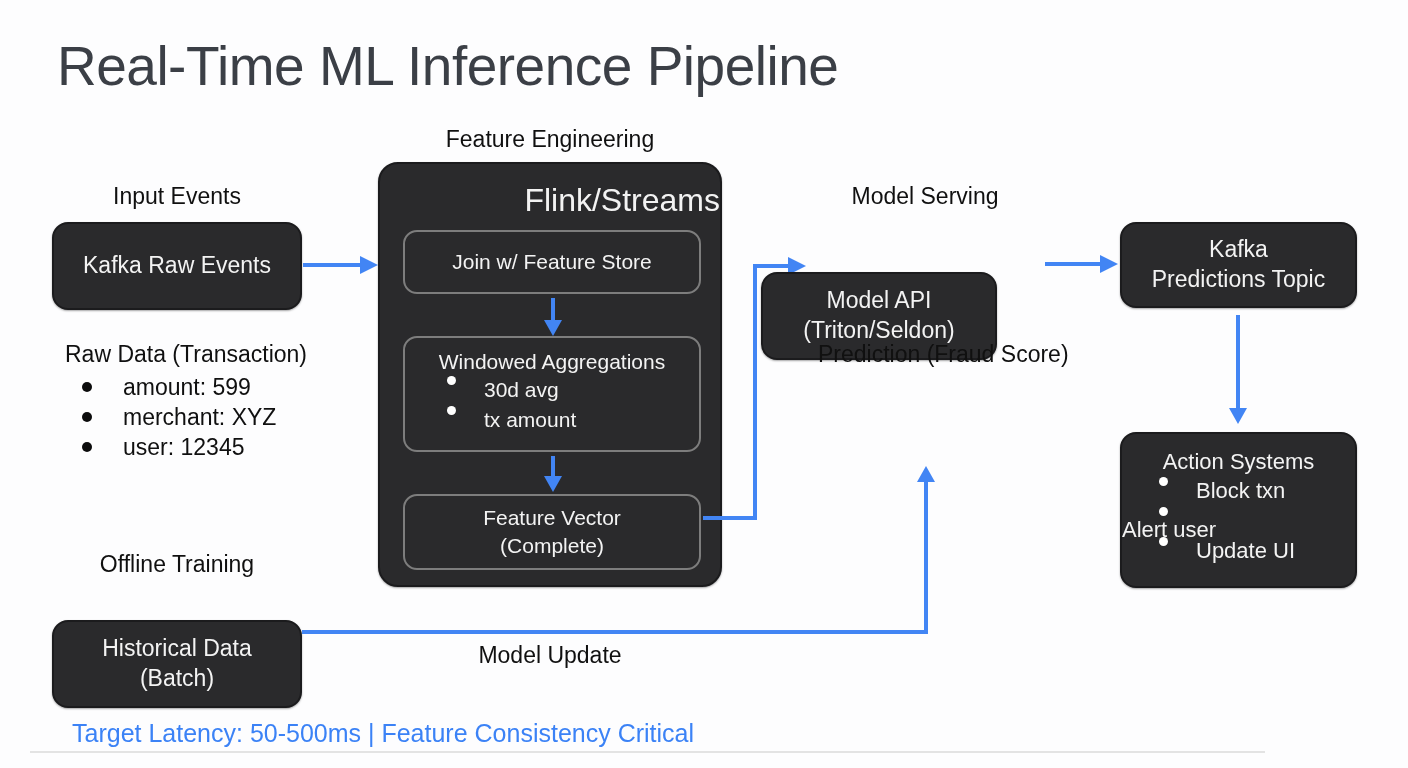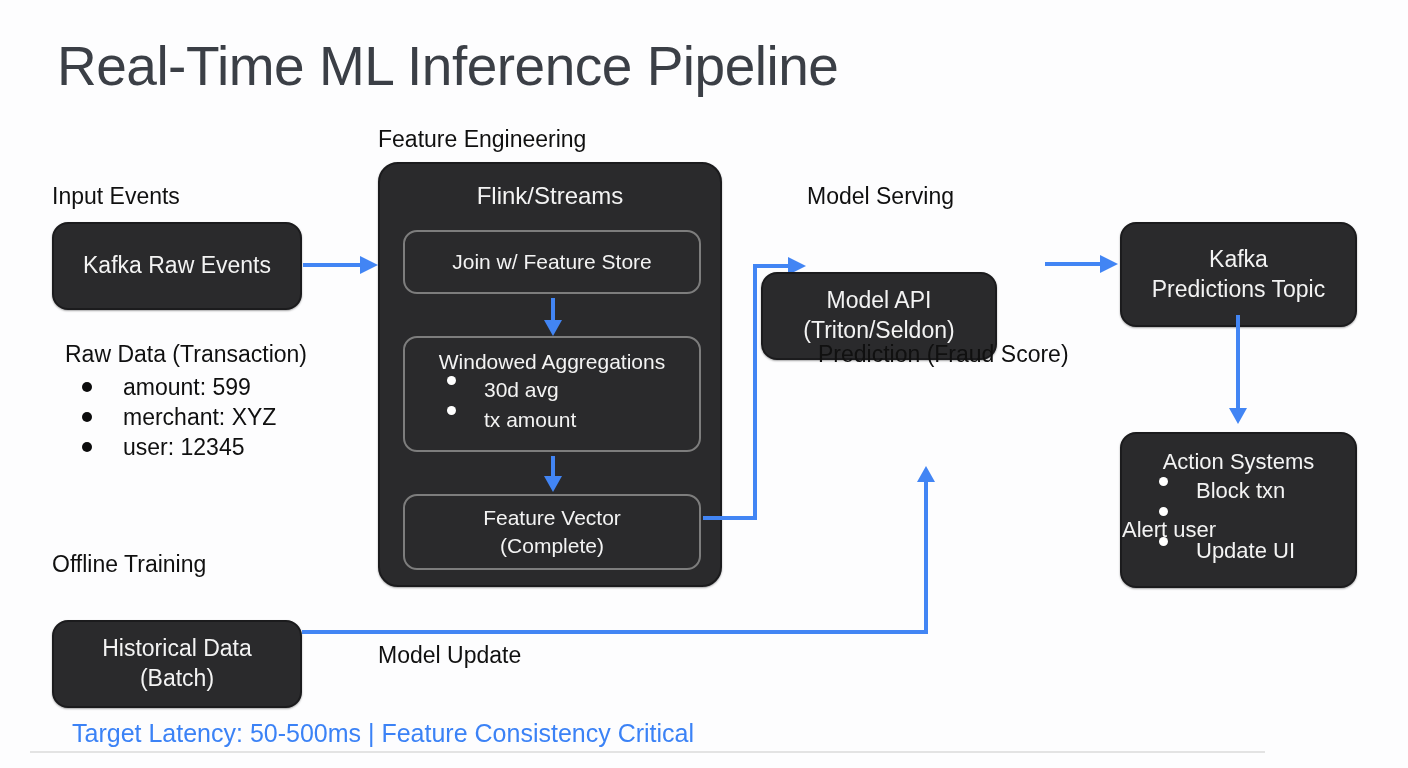--- a/index.html
+++ b/index.html
@@ -12,32 +12,32 @@
     --title-color:#3b3f46;
   }
   *{margin:0;padding:0;box-sizing:border-box;}
   html,body{background:#ffffff;}
   body{font-family:"Liberation Sans","DejaVu Sans",sans-serif;}
   .canvas{position:relative;width:1408px;height:768px;background:#fdfdfe;overflow:hidden;}
 
   .page-title{position:absolute;left:57px;top:34px;font-size:55px;font-weight:400;
     letter-spacing:-0.5px;color:var(--title-color);}
 
-  .section-label{position:absolute;font-size:23px;font-weight:500;color:var(--text-dark);text-align:left;}
+  .section-label{position:absolute;font-size:23px;font-weight:500;color:var(--text-dark);text-align:center;}
 
   .node{position:absolute;background:var(--node-bg);border:2px solid var(--node-edge);
     border-radius:16px;color:var(--text-light);display:flex;flex-direction:column;
     align-items:center;justify-content:center;font-size:23px;line-height:1.3;
     box-shadow:0 1px 2px rgba(0,0,0,.35);}
   .node .line{white-space:nowrap;}
 
   .container-node{position:absolute;background:var(--node-bg);border:2px solid var(--node-edge);
     border-radius:20px;box-shadow:0 1px 2px rgba(0,0,0,.35);}
-  .container-title{position:absolute;left:0;right:0;top:18px;text-align:center;
-    color:var(--text-light);font-size:24px;}
+  .container-title{position:absolute;left:0;right:0;top:18px;text-align:right;
+    color:var(--text-light);font-size:32px;}
 
   .inner-node{position:absolute;border:2px solid var(--inner-border);border-radius:14px;
     color:var(--text-light);font-size:21px;line-height:1.35;display:flex;flex-direction:column;
     align-items:center;justify-content:center;}
 
   .dark-list{list-style:none;align-self:stretch;}
   .dark-list li{display:flex;}
   .dot{display:inline-block;border-radius:50%;flex:0 0 auto;}
   .dot-white{width:9px;height:9px;background:#fff;}
   .dot-black{width:10px;height:10px;background:#0c0c0c;}
@@ -118,21 +118,21 @@
   <div class="ah ah-right" style="left:788px;top:257px;"></div>
 
   <div class="node" style="left:761px;top:224px;width:236px;height:88px;margin-top:48px;">
     <span class="line">Model API</span>
     <span class="line">(Triton/Seldon)</span>
   </div>
 
   <div class="hline" style="left:1045px;top:262px;width:56px;"></div>
   <div class="ah ah-right" style="left:1100px;top:255px;"></div>
 
-  <div class="node" style="left:1120px;top:222px;width:237px;height:105px;">
+  <div class="node" style="left:1120px;top:222px;width:237px;height:86px;">
     <span class="line">Kafka</span>
     <span class="line">Predictions Topic</span>
   </div>
 
   <div class="vline" style="left:1236px;top:315px;height:95px;"></div>
   <div class="ah ah-down" style="left:1229px;top:408px;"></div>
 
   <div class="node" style="left:1120px;top:432px;width:237px;height:156px;justify-content:flex-start;padding-top:14px;font-size:22px;">
     <span class="line">Action Systems</span>
     <ul class="dark-list">

